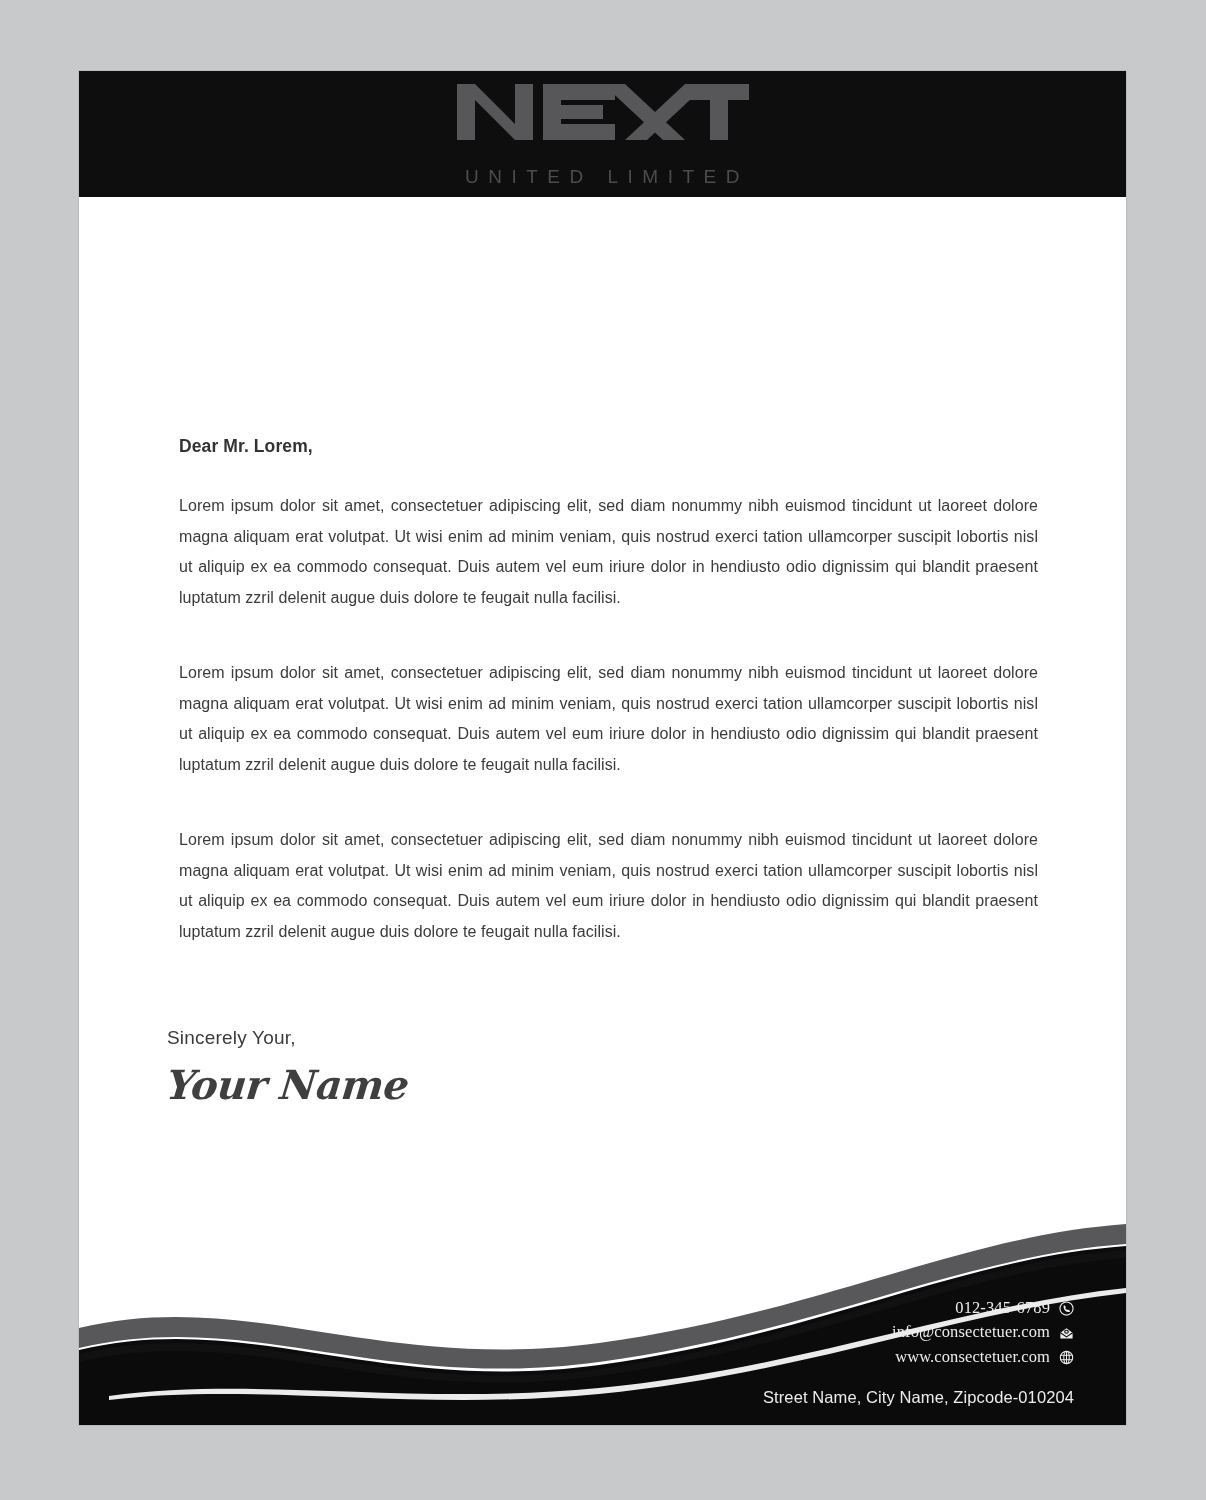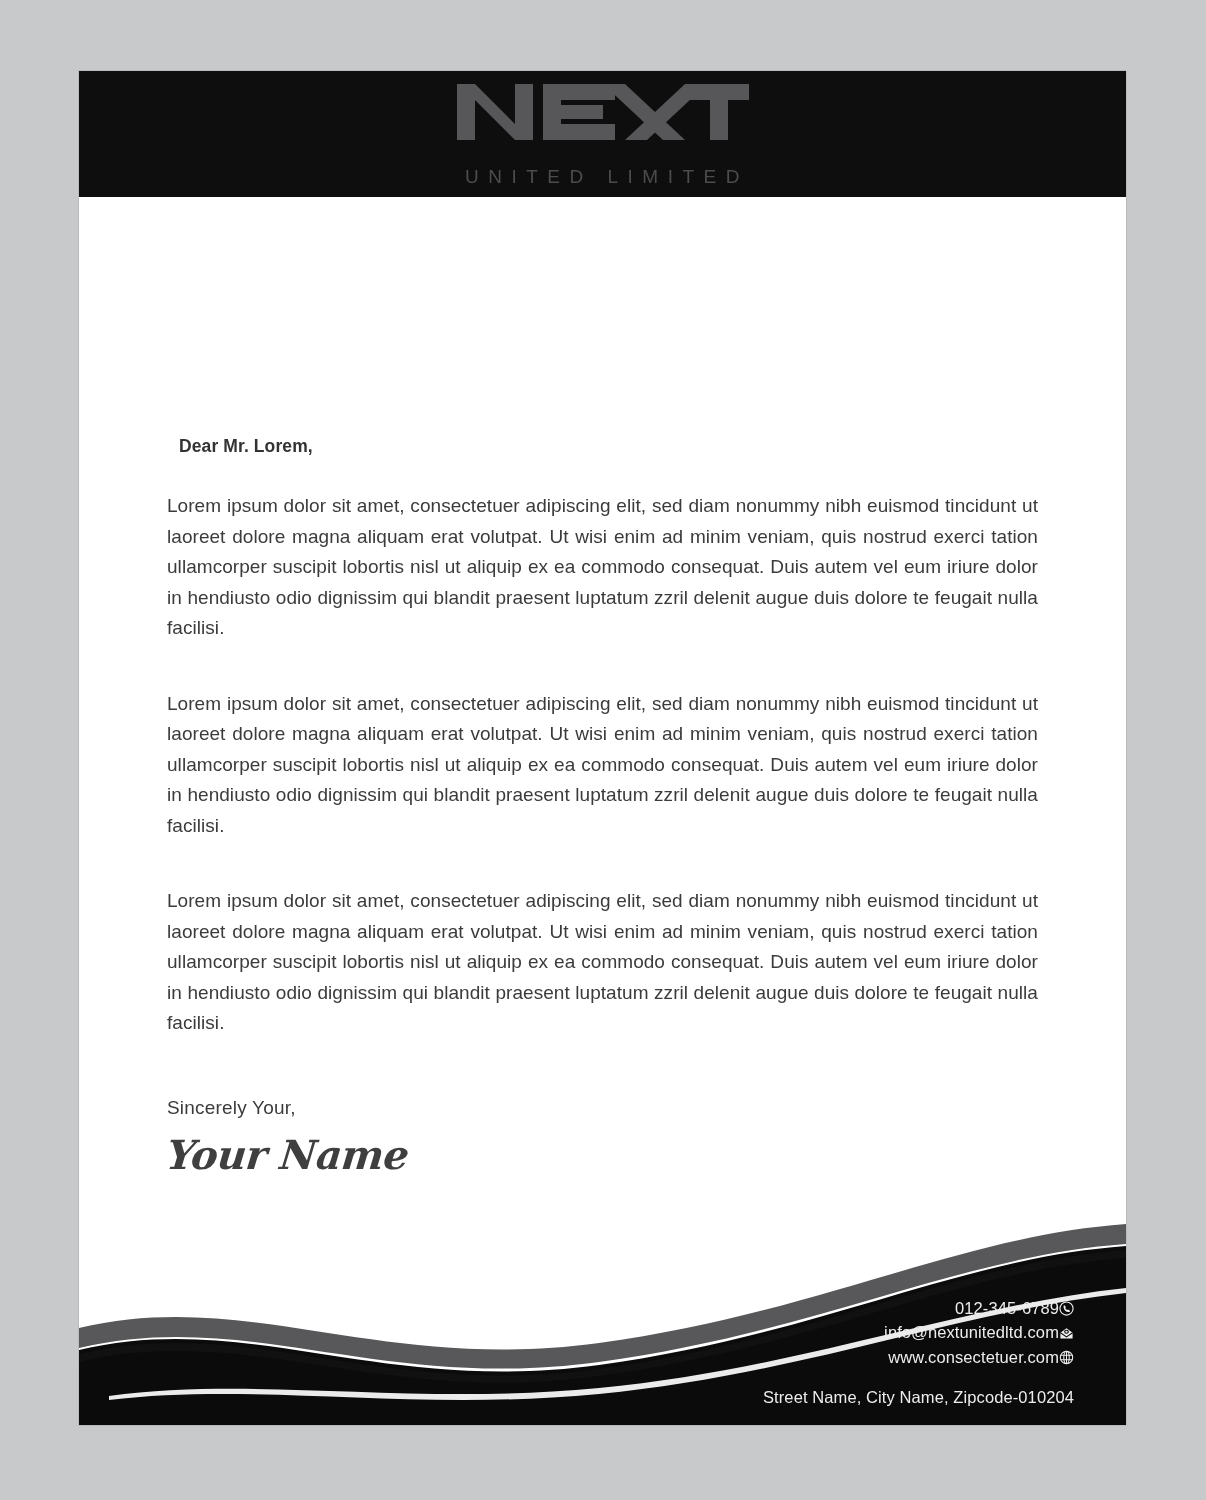--- a/index.html
+++ b/index.html
@@ -70,31 +70,31 @@
     width: 871px;
   }
   #salutation {
     font-size: 17.5px;
     font-weight: bold;
     color: #333333;
     margin: 0 0 34px 12px;
     letter-spacing: 0.1px;
   }
   .para {
-    font-size: 19px;
+    font-size: 16px;
     line-height: 30.5px;
     color: #3b3b3b;
     text-align: justify;
-    margin: 0 0 45px 0;
+    margin: 0 0 45px 12px;
     letter-spacing: 0.05px;
   }
   .para:last-of-type { margin-bottom: 0; }
 
   #closing {
-    margin-top: 58px;
+    margin-top: 80px;
     font-size: 19px;
     color: #3b3b3b;
     letter-spacing: 0.2px;
   }
   #signature {
     margin-top: 14px;
     font-size: 40px;
     line-height: 44px;
     color: #3f3f3f;
     font-family: "DejaVu Serif", serif;
@@ -127,22 +127,23 @@
     text-align: right;
     color: #ededed;
     font-size: 16.5px;
     line-height: 24.5px;
     letter-spacing: 0.1px;
   }
   .contact-row {
     display: flex;
     align-items: center;
     justify-content: flex-end;
-    gap: 0;
+    gap: 9px;
     white-space: nowrap;
+    font-family: Liberation Serif, serif;
   }
   .contact-ico {
     width: 15px;
     height: 15px;
     flex: 0 0 15px;
     display: inline-block;
     position: relative;
     top: 1px;
   }
   .contact-ico svg { display: block; }
@@ -219,21 +220,21 @@
         <span>012-345-6789</span>
         <span class="contact-ico">
           <svg viewBox="0 0 16 16" width="15" height="15">
             <circle cx="8" cy="8" r="7" fill="none" stroke="#ededed" stroke-width="1.2"></circle>
             <path d="M5.2 4.6 c1.1 0.1 1.6 0.9 1.9 1.7 0.2 0.6 -0.1 0.9 -0.5 1.2 0.5 1 1.2 1.7 2.2 2.2 0.3 -0.4 0.6 -0.7 1.2 -0.5 0.8 0.3 1.6 0.8 1.7 1.9 -0.4 0.5 -1 0.8 -1.7 0.7 -2.6 -0.3 -4.7 -2.4 -5.1 -5 -0.1 -0.8 0.2 -1.6 0.3 -2.2 z" fill="#ededed"></path>
           </svg>
         </span>
       </div>
 
       <div class="contact-row">
-        <span>info@nextunitedltd.com</span>
+        <span>info@consectetuer.com</span>
         <span class="contact-ico">
           <svg viewBox="0 0 16 16" width="15" height="15">
             <path d="M1.5 7.2 L8 2.4 L14.5 7.2 L14.5 13.4 L1.5 13.4 Z" fill="#ededed"></path>
             <path d="M1.5 7.2 L8 11.6 L14.5 7.2" fill="none" stroke="#0b0b0b" stroke-width="1.1"></path>
             <ellipse cx="8" cy="6.1" rx="2.5" ry="2.1" fill="#0b0b0b"></ellipse>
             <ellipse cx="8" cy="6.1" rx="1.3" ry="1.1" fill="#ededed"></ellipse>
           </svg>
         </span>
       </div>
 

